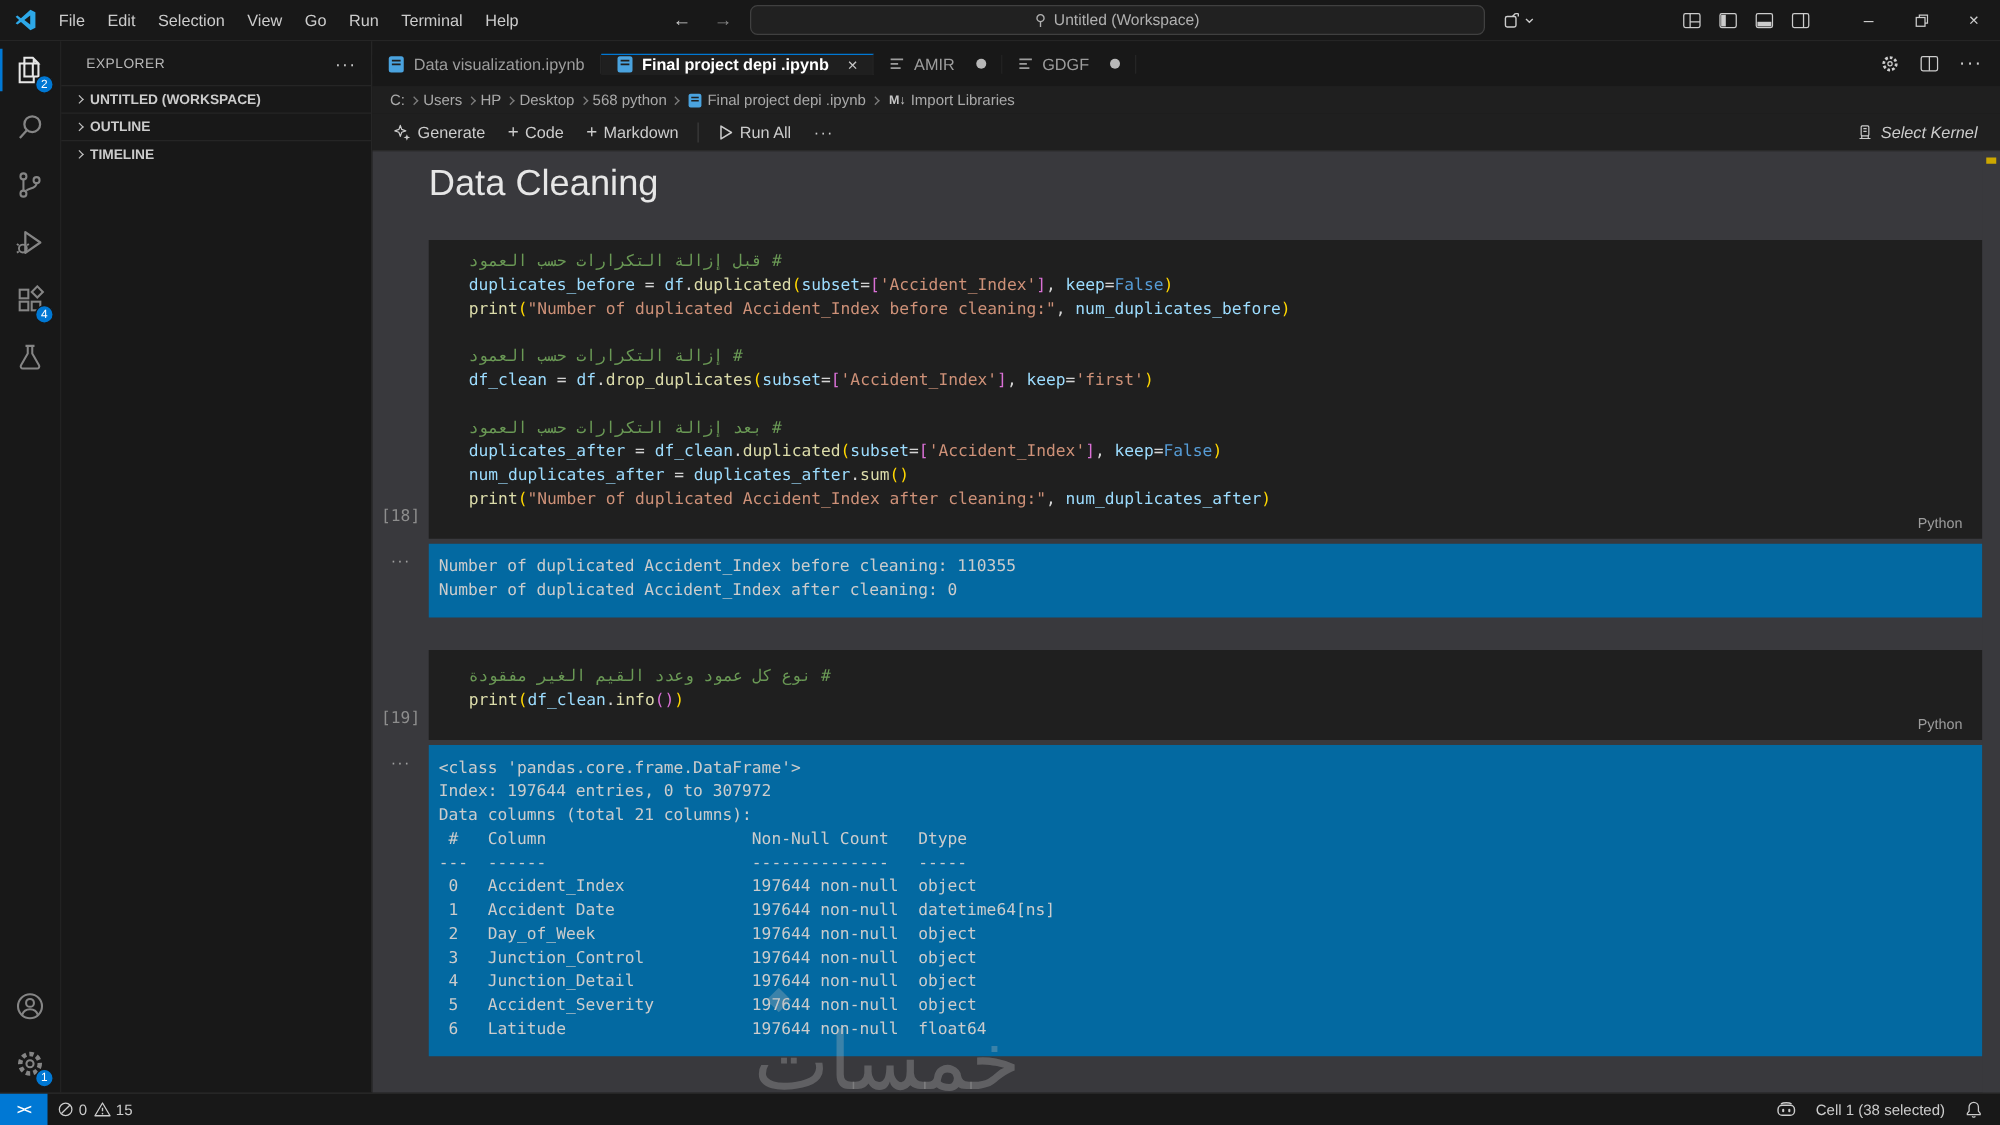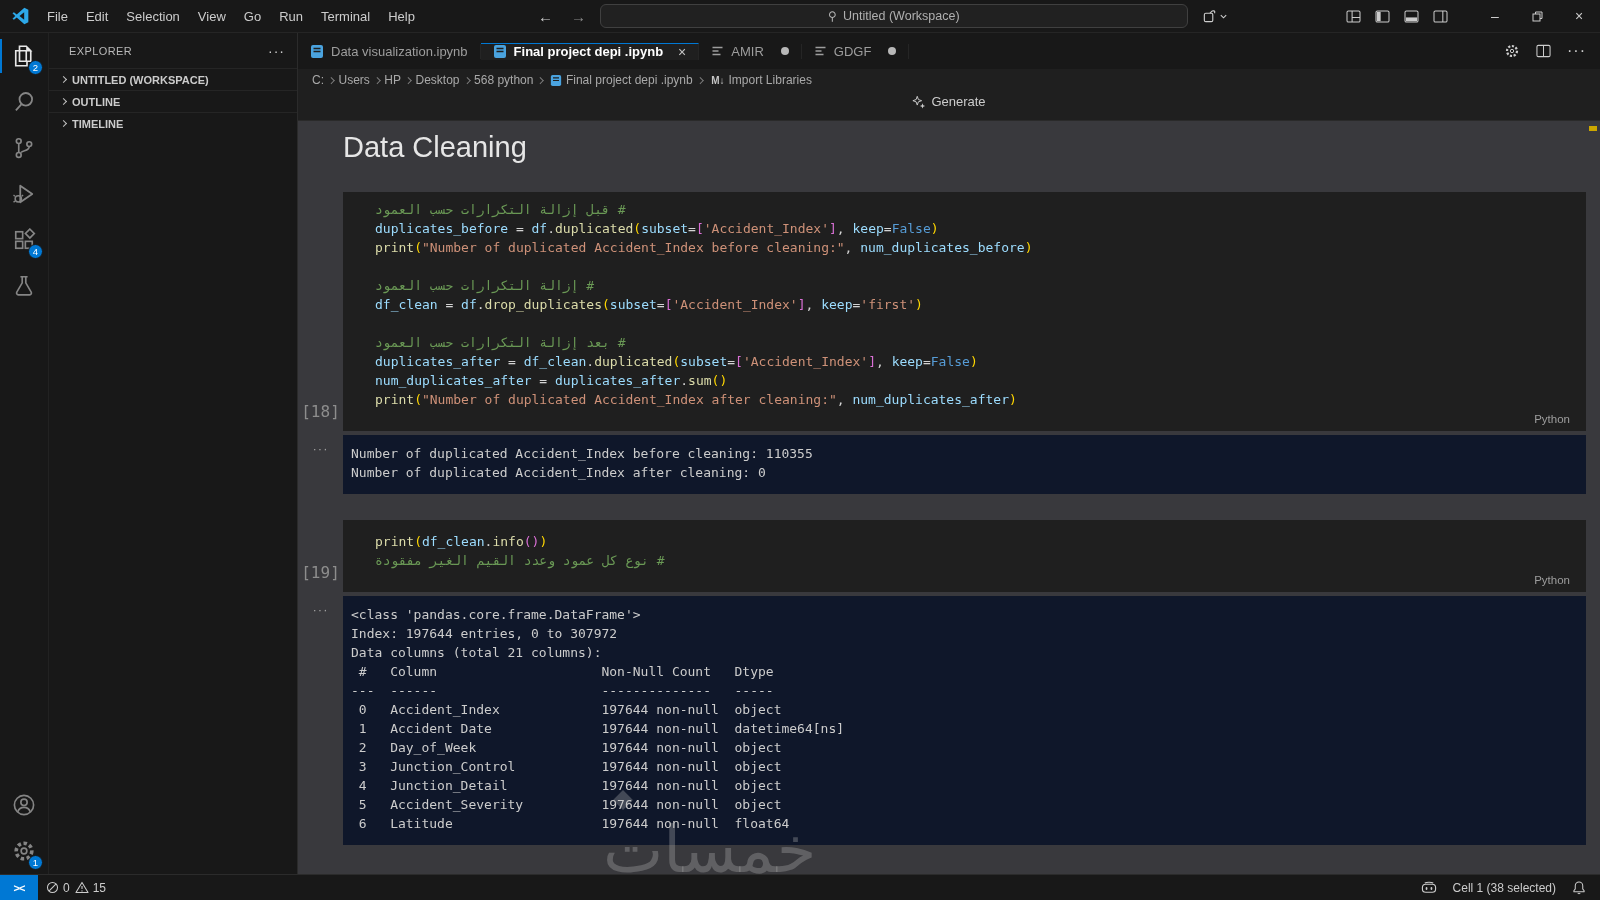--- a/index.html
+++ b/index.html
@@ -54,39 +54,39 @@
   .tab .dirty-dot { margin-left:10px; width:8px; height:8px; border-radius:50%; background:#b8b8b8;}
   .tabbar-actions { margin-left:auto; display:flex; align-items:center; gap:16px; padding:0 14px; color:#cccccc;}
 
   
   .breadcrumbs { height:22px; background:#1f1f1f; display:flex; align-items:center; padding:0 14px; font-size:12px; color:#a9a9a9; flex-shrink:0;}
   .bc-item { white-space:nowrap;}
   .bc-ico { margin:0 4px 0 2px; display:inline-flex; }
   .md-ico { font-size:10px; font-weight:bold; color:#c5c5c5; margin:0 4px;}
 
   
-  .nbtoolbar { height:30px; background:#1f1f1f; display:flex; align-items:center; padding:0 10px; gap:4px; font-size:13px; color:#cccccc; flex-shrink:0; border-bottom:1px solid #2a2a2a;flex-direction:column;}
+  .nbtoolbar { height:30px; background:#1f1f1f; display:flex; align-items:center; padding:0 10px; gap:4px; font-size:13px; color:#cccccc; flex-shrink:0; border-bottom:1px solid #2a2a2a;}
   .nbt-btn { display:flex; align-items:center; gap:5px; padding:3px 7px; border-radius:4px;}
   .nbt-sep { width:1px; height:16px; background:#3c3c3c; margin:0 4px;}
   .plus { font-size:15px; color:#cccccc; line-height:1;}
   .nbt-right { margin-left:auto; display:flex; align-items:center; gap:6px; padding-right:8px;font-style:italic;}
 
   
   .nbcontent { flex:1; background:#39393d; position:relative; overflow:hidden; min-height:0;}
   .nb-scroll { position:absolute; inset:0 14px 0 0; overflow:hidden;}
   .nb-row { display:flex; }
   .nb-gutter { width:45px; flex-shrink:0; display:flex; justify-content:center; color:#8d8d8d;}
   .nb-body { flex:1; min-width:0;}
   .md-heading { font-size:29px; color:#e6e6e6; font-weight:400; margin:10px 0 28px 0;}
   .code-cell { background:#1f1f1f; padding:8px 16px 4px 32px; }
-  .exec-label { font-size:16px; font-family:"DejaVu Sans Mono",monospace; align-self:flex-end; margin-bottom:10px;}
+  .exec-label { font-size:13px; font-family:"DejaVu Sans Mono",monospace; align-self:flex-end; margin-bottom:10px;}
   .out-dots { font-size:13px; letter-spacing:1px; margin-top:10px; color:#a0a0a0;}
   .cline { height:19px; line-height:19px; white-space:pre; font-family:"DejaVu Sans Mono","DejaVu Sans",monospace; font-size:13px; color:#d4d4d4;}
   .cell-lang { text-align:right; font-size:11.5px; color:#9d9d9d; height:16px; line-height:16px; margin-top:2px;}
-  .output-cell { background:#0f172a; padding:9px 16px 12px 8px; margin-top:4px;}
+  .output-cell { background:#0369a1; padding:9px 16px 12px 8px; margin-top:4px;}
   .oline { height:19px; line-height:19px; white-space:pre; font-family:"DejaVu Sans Mono","DejaVu Sans",monospace; font-size:13px; color:#cccccc;}
   .cell-gap { height:26px; }
 
   .tk-cmt { color:#6A9955;}
   .tk-v { color:#9CDCFE;}
   .tk-f { color:#DCDCAA;}
   .tk-s { color:#CE9178;}
   .tk-k { color:#569CD6;}
   .tk-o { color:#D4D4D4;}
   .tk-p1 { color:#FFD700;}
@@ -402,22 +402,22 @@
           </div>
 
           <div class="cell-gap"></div>
 
           <div class="nb-row">
             <div class="nb-gutter">
               <span class="exec-label">[19]</span>
             </div>
             <div class="nb-body code-cell" style="padding-top:12px;">
               <div>
+                  <div class="cline"><span class="tk-cmt" dir="rtl"># نوع كل عمود وعدد القيم الغير مفقودة</span></div>
                   <div class="cline"><span class="tk-f">print</span><span class="tk-p1">(</span><span class="tk-v">df_clean</span><span class="tk-o">.</span><span class="tk-f">info</span><span class="tk-p2">()</span><span class="tk-p1">)</span></div>
-                  <div class="cline"><span class="tk-cmt" dir="rtl"># نوع كل عمود وعدد القيم الغير مفقودة</span></div>
                 </div>
               <div class="cell-lang">Python</div>
             </div>
           </div>
 
           <div class="nb-row">
             <div class="nb-gutter" style="align-items:flex-start;">
               <span class="out-dots">···</span>
             </div>
             <div class="nb-body output-cell">

